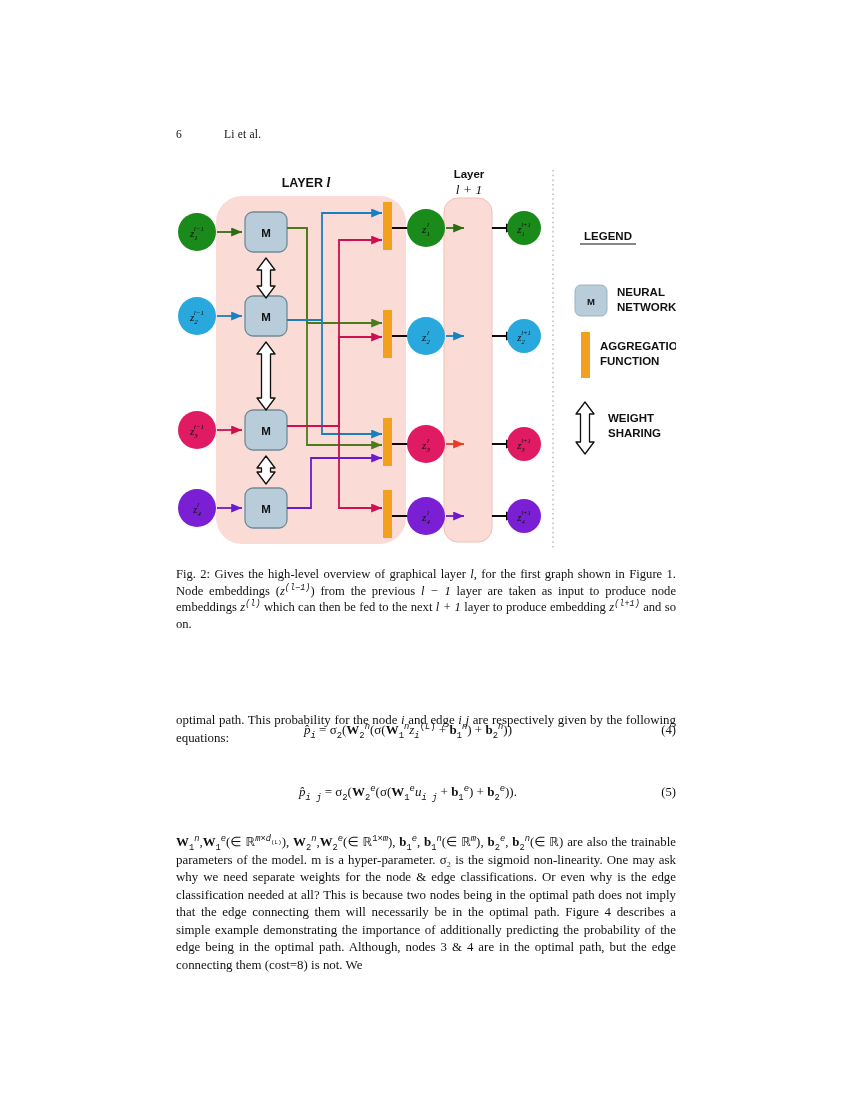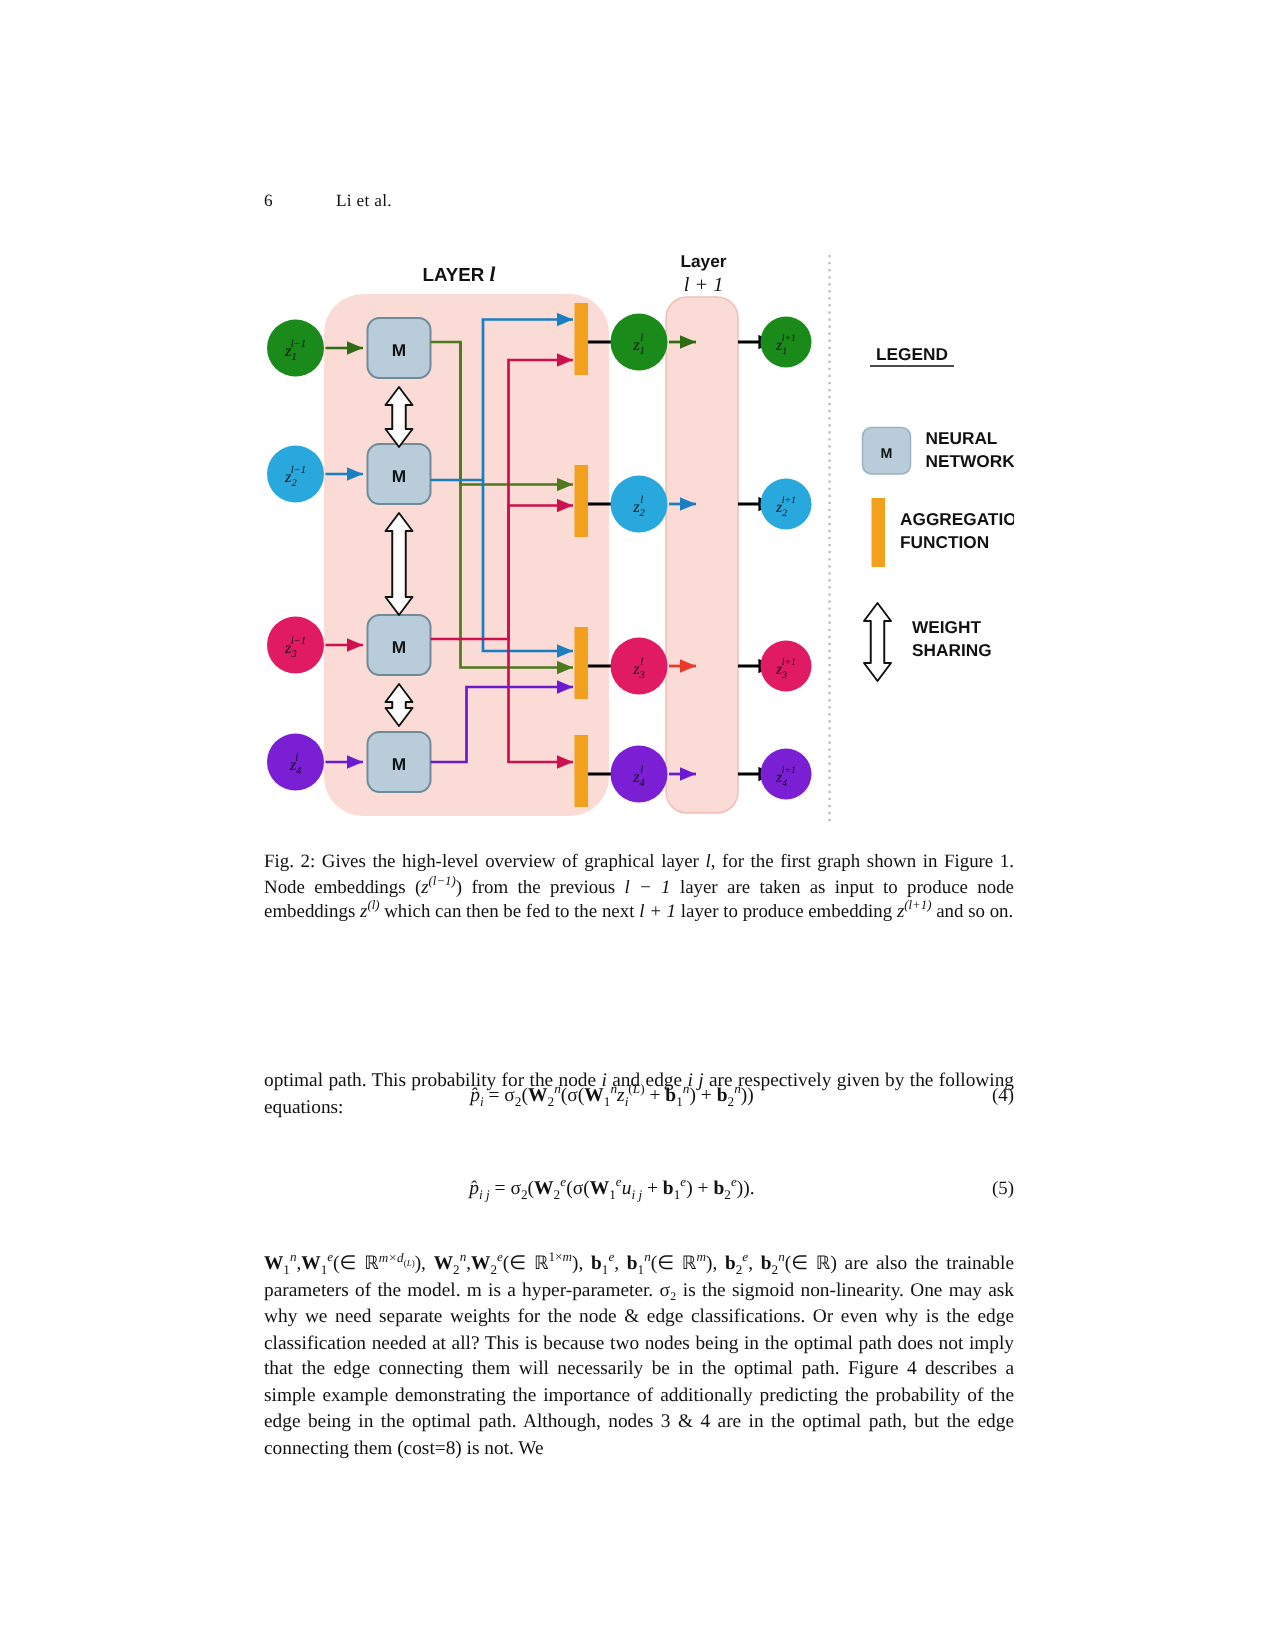--- a/index.html
+++ b/index.html
@@ -88,21 +88,21 @@
     font-family: "Liberation Serif", serif;
   }
   .eq-num {
     width: 36px;
     text-align: right;
     font-size: 12.6px;
   }
 
   i, .it { font-style: italic; }
   .bf { font-weight: bold; }
-  sub, sup { font-size: .68em; line-height: 0; }
+  sub, sup { font-size: .68em; line-height: 0; font-family: Liberation Mono, monospace; }
   .bb { font-family: "DejaVu Sans", sans-serif; font-size: .95em; }
 
   .nowrap { white-space: nowrap; }
 </style>
 </head>
 <body>
 
 <div class="page">
 
   <div class="runhead">

